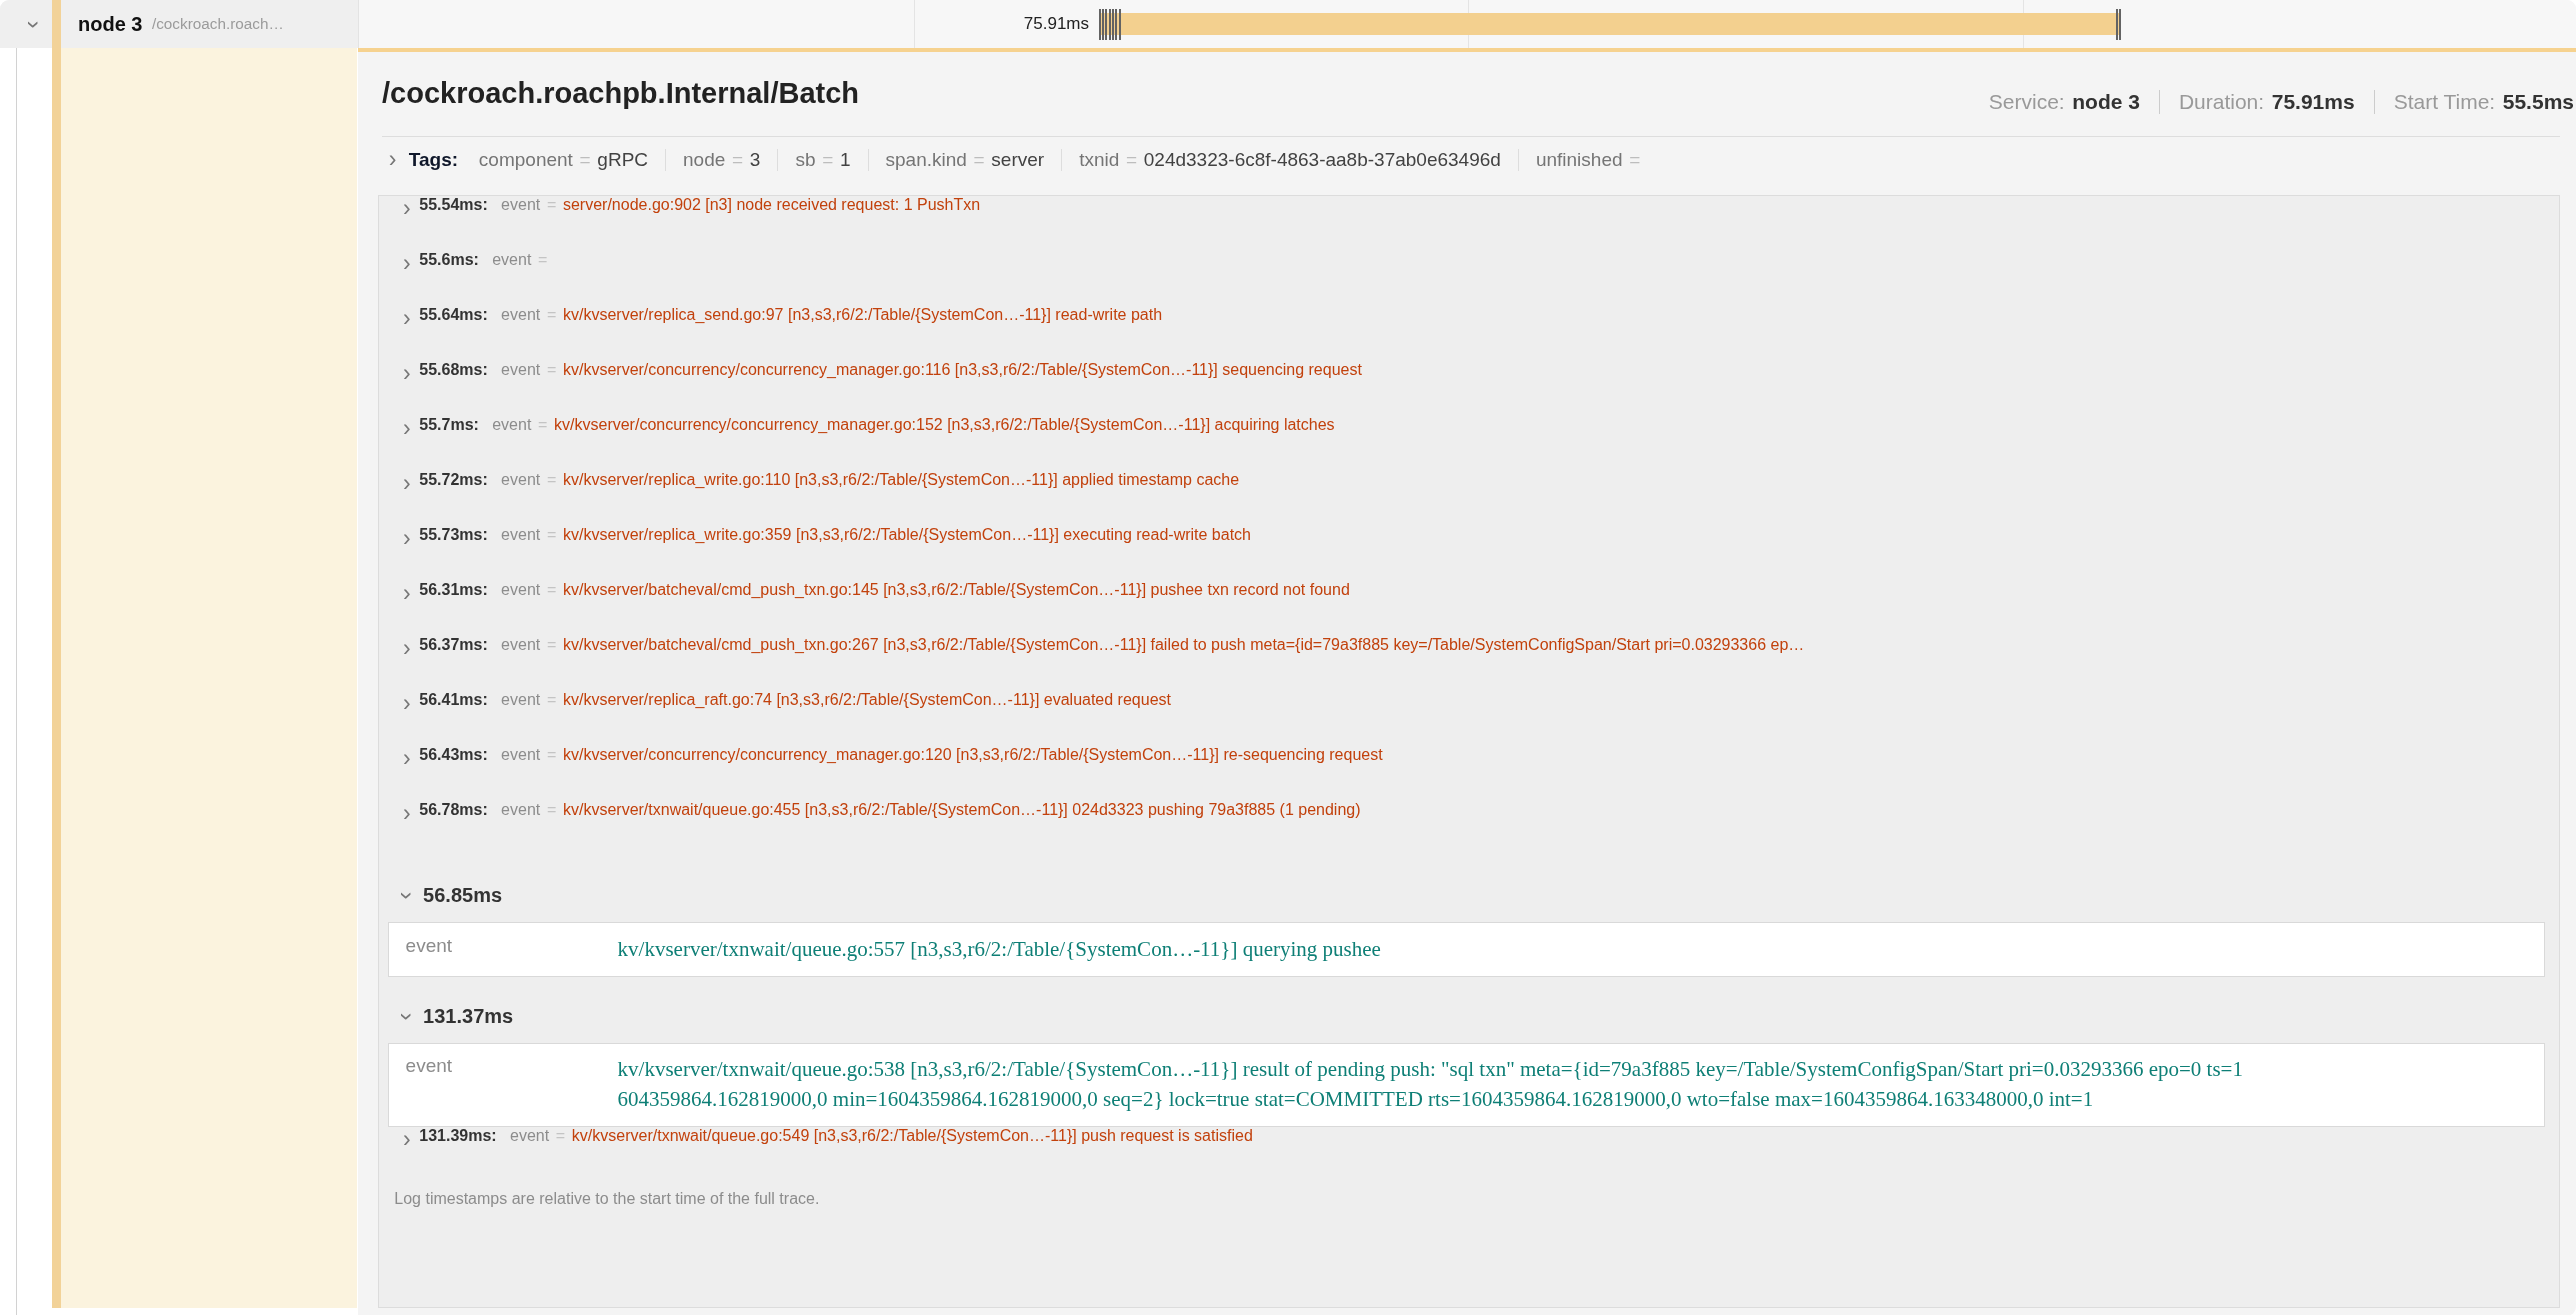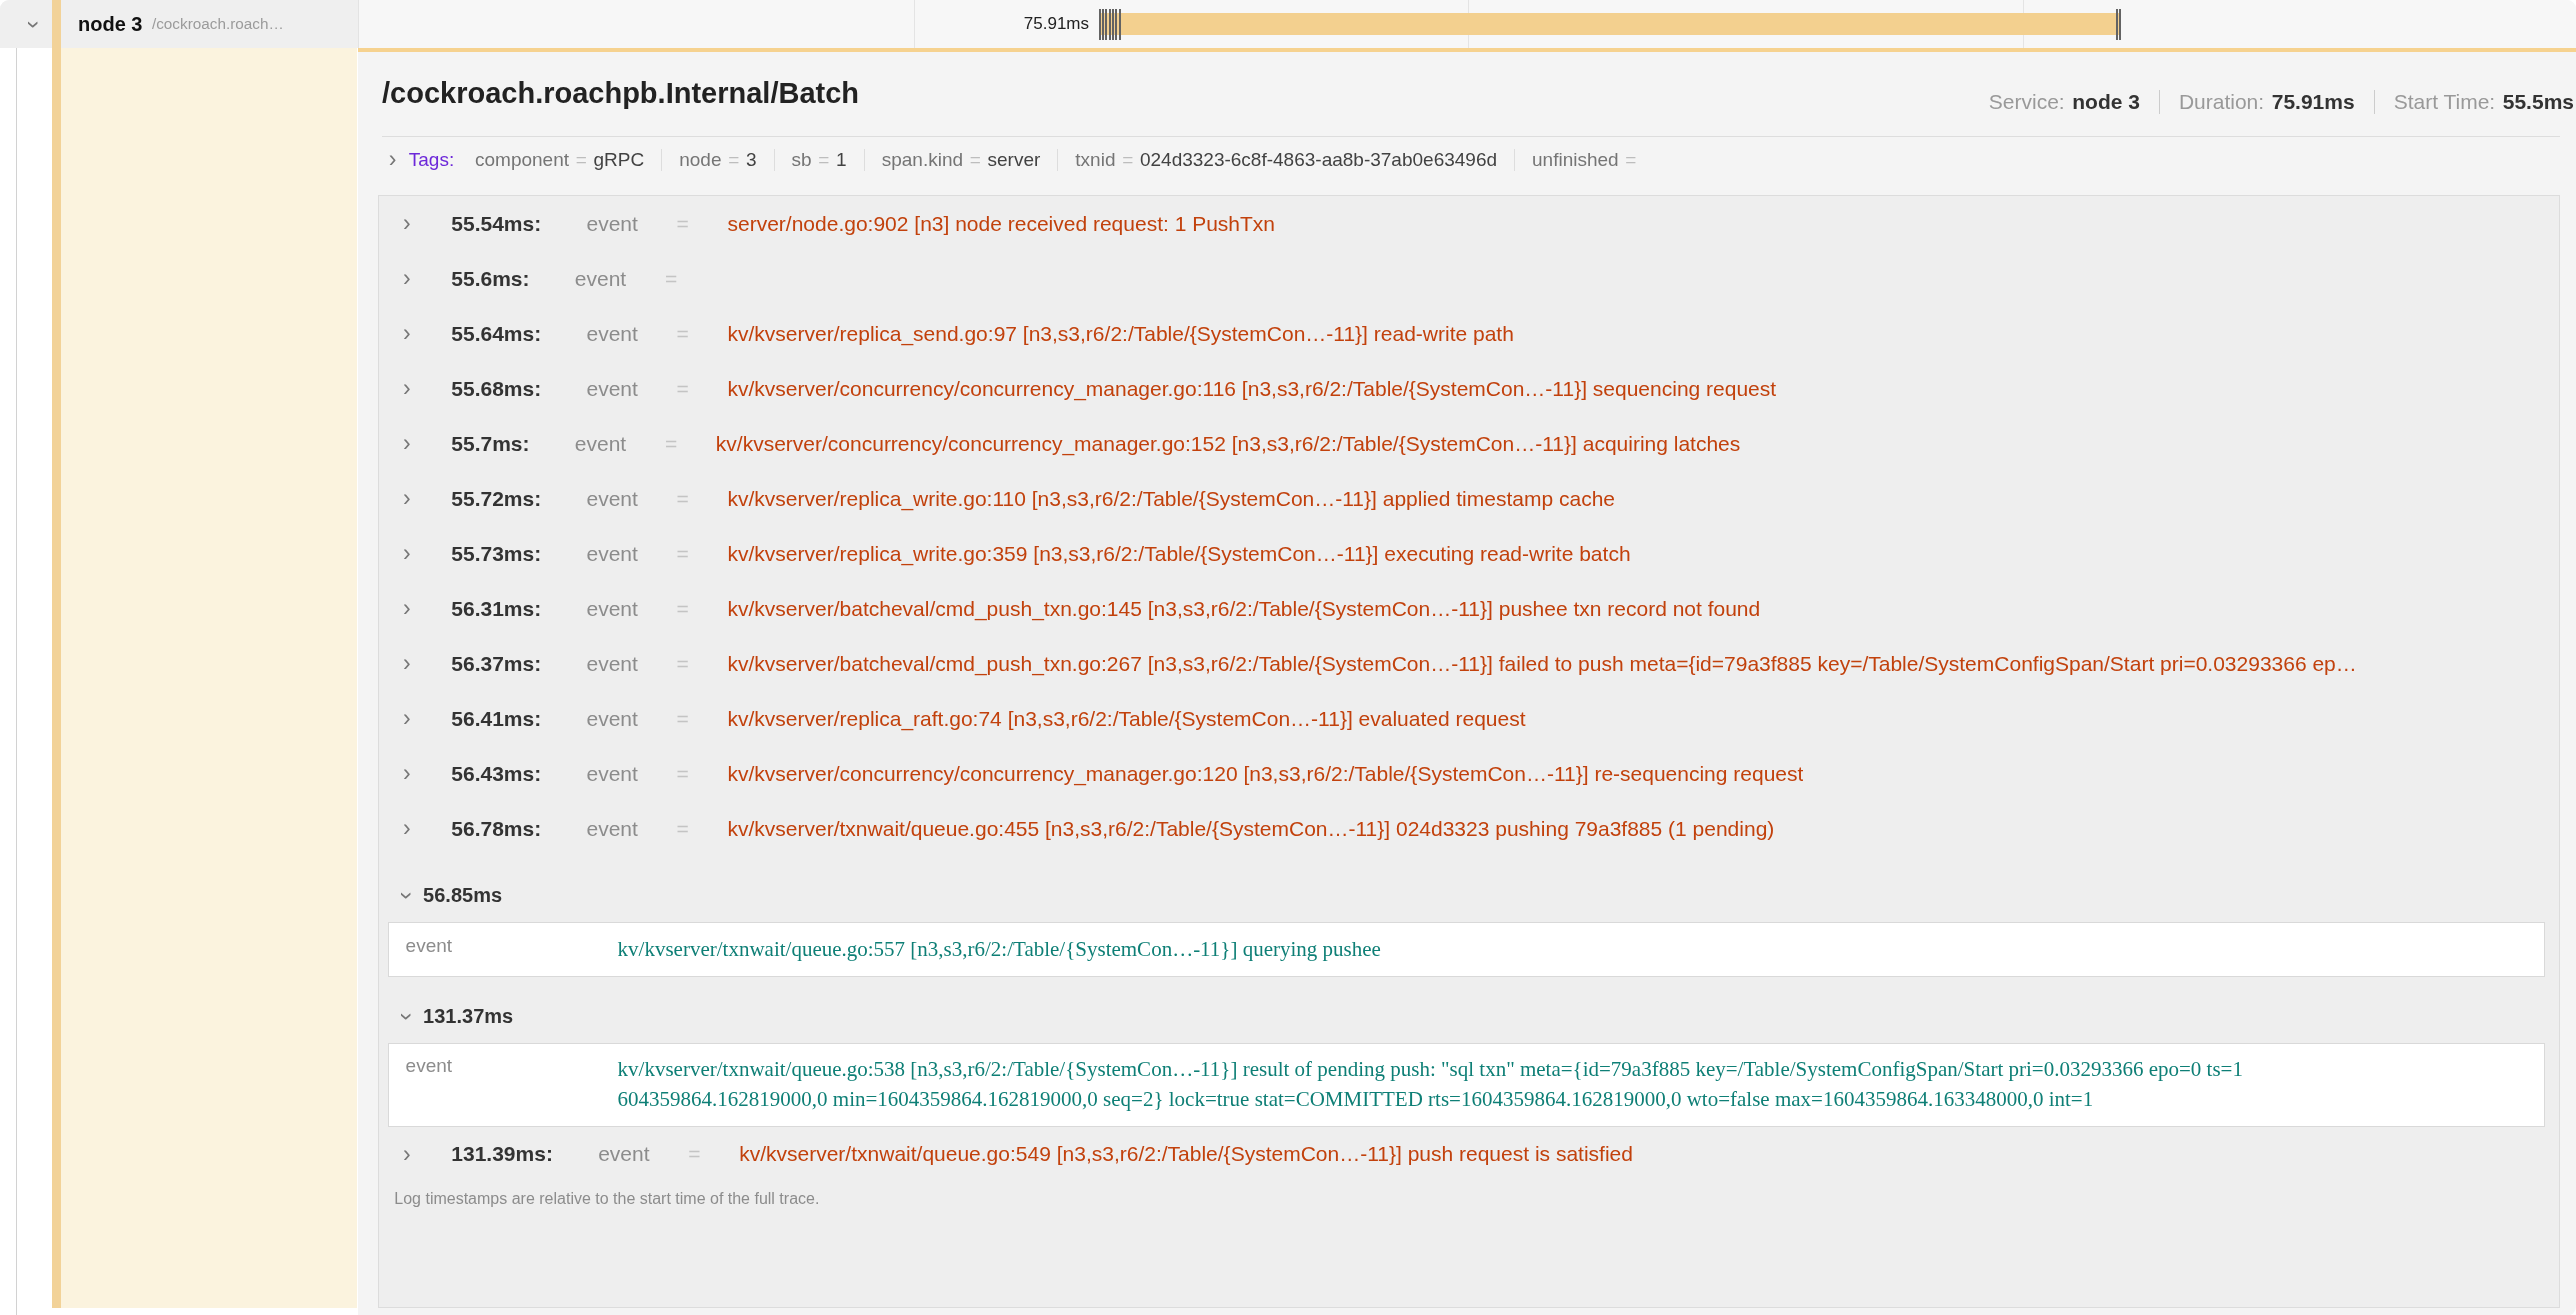--- a/index.html
+++ b/index.html
@@ -38,37 +38,37 @@
           border-top:4.8px solid var(--accent);box-sizing:border-box;}
   .detail-title{position:absolute;left:24px;top:25px;font-size:29px;font-weight:bold;color:#222;white-space:nowrap;}
   .detail-meta{position:absolute;right:2px;top:38px;font-size:21px;color:#999;display:flex;align-items:baseline;white-space:nowrap;}
   .meta-item{display:flex;align-items:baseline;}
   .meta-item + .meta-item{border-left:1px solid #ccc;padding-left:19px;margin-left:19px;}
   .meta-val{font-weight:bold;color:#333;margin-left:7.6px;}
   .title-divider{position:absolute;left:24px;right:16px;top:84px;height:1px;background:#ddd;}
 
   
   .tags-row{position:absolute;left:22px;top:95px;display:flex;align-items:center;font-size:19px;cursor:pointer;}
-  .tags-title{font-weight:normal;color:#6d28d9;margin:0 3.8px 0 3.8px;}
+  .tags-title{font-weight:bold;color:#0f172a;margin:0 3.8px 0 3.8px;}
   .tags-items{display:flex;align-items:center;}
   .tag{padding:0 17px;display:flex;align-items:center;white-space:nowrap;}
   .tag + .tag{border-left:1px solid #ddd;}
   .tag-key{color:#757575;}
   .tag-eq{color:#bdbdbd;margin:0 6.7px;}
   .tag-val{color:#424242;}
 
   
   .logs-box{position:absolute;left:20px;top:143px;width:2182px;height:1113px;background:#eeeeee;
             border:1px solid #dcdcdc;box-sizing:border-box;overflow:hidden;}
   .logs-header{height:46px;background:#e3e3e3;display:flex;align-items:center;padding-left:13.3px;
                font-size:20px;color:#333;cursor:pointer;}
   .logs-header .logs-title{font-weight:bold;margin-left:9.5px;}
   .logs-header .logs-count{margin-left:7.6px;}
-  .log-row{height:55px;display:flex;align-items:center;padding-left:15.3px;font-size:21px;
-           white-space:nowrap;overflow:hidden;cursor:pointer;gap:32px;}
+  .log-row{height:55px;display:flex;align-items:flex-start;padding-left:15.3px;font-size:16px;
+           white-space:nowrap;overflow:hidden;cursor:pointer;}
   .log-time{font-weight:bold;color:#333;margin-right:13.3px;}
   .log-key{color:#8c8c8c;}
   .log-eq{color:#c4c4c4;margin:0 6.7px;}
   .log-msg{color:#c2410c;overflow:hidden;}
   .log-exp{margin-top:13.3px;}
   .log-exp-header{height:53px;display:flex;align-items:center;padding-left:15.3px;cursor:pointer;}
   .log-exp-time{font-weight:bold;font-size:20px;color:#333;margin-left:3.8px;}
   .log-card{margin-left:8.6px;width:2157px;background:#fff;border:1px solid #d9d9d9;
             display:flex;padding:11.4px 0;box-sizing:border-box;}
   .log-card-field{width:229px;padding-left:17px;color:#8c8c8c;font-size:19px;box-sizing:border-box;flex:none;}

